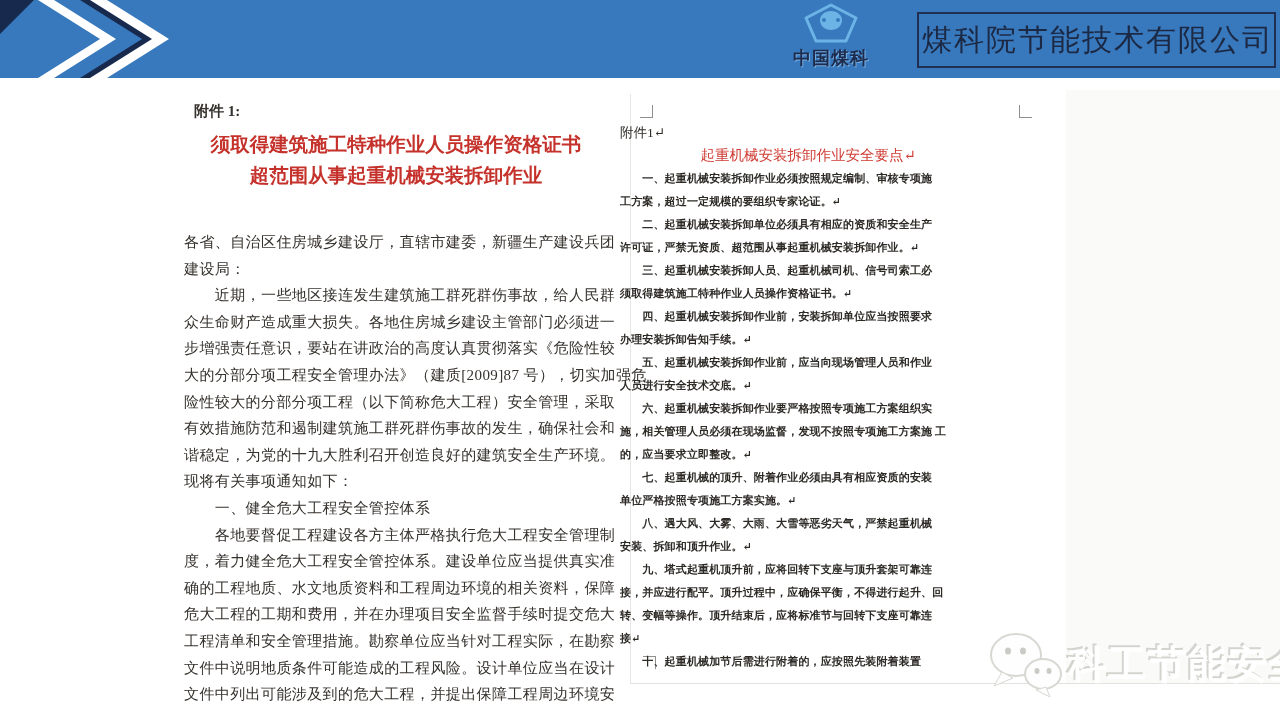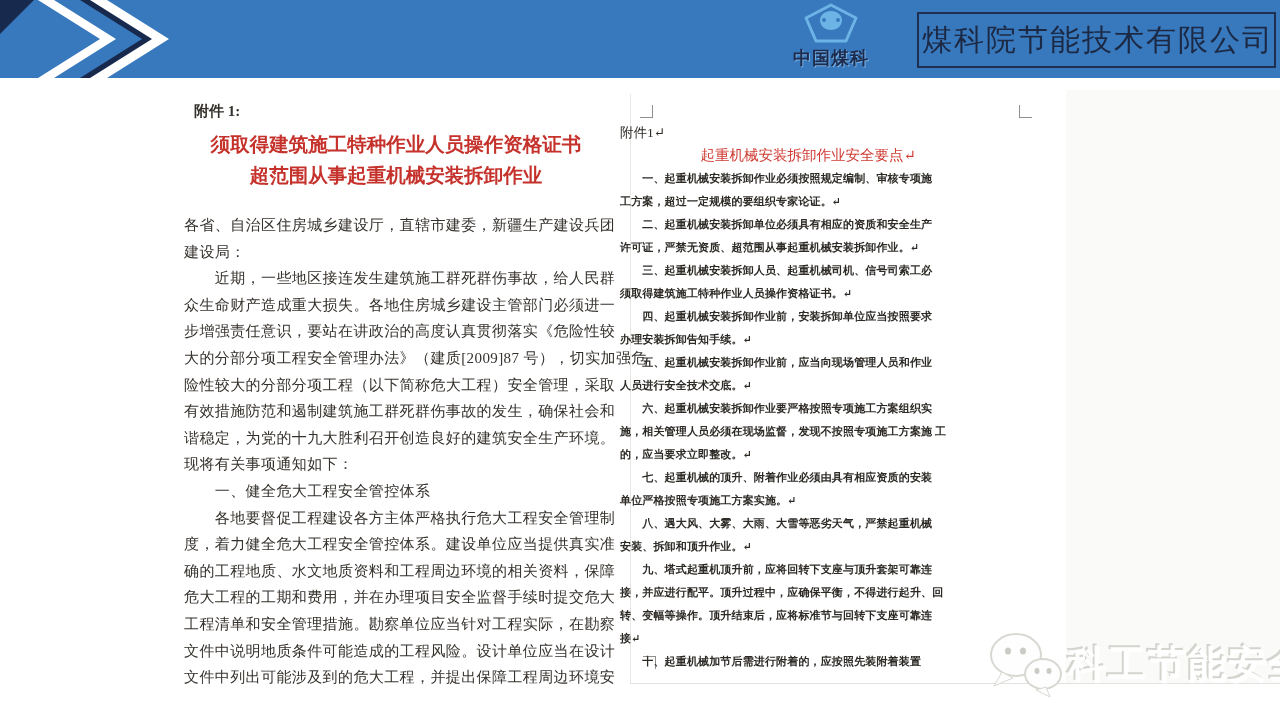--- a/index.html
+++ b/index.html
@@ -13,21 +13,21 @@
              color:#1d2b4c;letter-spacing:1px;margin-top:-3px;
              text-shadow:1px 1px 0 rgba(130,185,235,.85);}
   .company-box{position:absolute;left:917px;top:12px;width:359px;height:56px;border:2px solid #1e2f52;
                box-sizing:border-box;display:flex;align-items:center;justify-content:flex-end;
                font-family:"Liberation Sans","DejaVu Sans",sans-serif;font-size:30px;letter-spacing:2px;
                color:#1c2945;font-weight:500;white-space:nowrap;}
   
   .ldoc{position:absolute;left:184px;top:101px;width:424px;color:#35312c;}
   .ldoc-attach{font-size:15px;font-weight:bold;margin-left:10px;line-height:20px;}
   .ldoc-title{margin-top:8px;text-align:center;font-weight:bold;font-size:19.5px;line-height:31px;}
-  .ldoc-body{margin-top:21px;font-size:15px;line-height:26.6px;letter-spacing:.4px;white-space:pre;}
+  .ldoc-body{margin-top:38px;font-size:15px;line-height:26.6px;letter-spacing:.4px;white-space:pre;}
   
   .rdoc{position:absolute;left:620px;top:121px;width:376px;color:#2d2a26;}
   .rdoc-attach{font-size:13.5px;line-height:23px;}
   .rdoc-title{text-align:center;font-weight:normal;font-size:14.5px;line-height:23px;}
   .rdoc-body{font-size:11px;line-height:23px;letter-spacing:.15px;white-space:pre;font-weight:bold;}
   .tline{white-space:pre;}
   
   .cmark{position:absolute;width:13px;height:13px;border:0 solid #8f8f8c;box-sizing:border-box;}
   .cm-tl{left:640px;top:105px;border-right-width:1px;border-bottom-width:1px;}
   .cm-tr{left:1019px;top:105px;border-left-width:1px;border-bottom-width:1px;}

